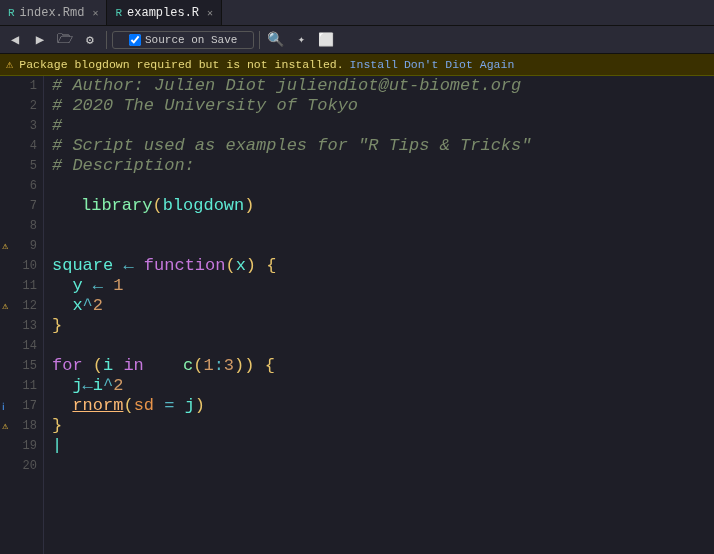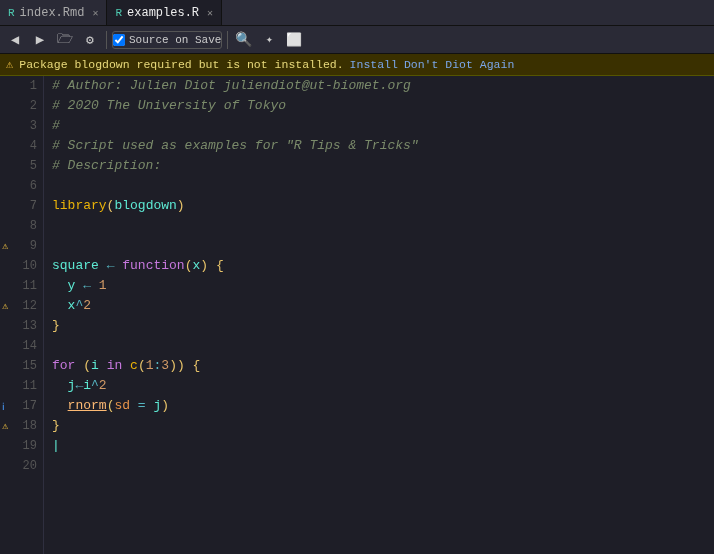--- a/index.html
+++ b/index.html
@@ -75,21 +75,21 @@
       border-radius: 2px;
       color: #ccc;
       font-size: 14px;
     }
     .source-save-btn {
       display: flex;
       align-items: center;
       gap: 4px;
       border: 1px solid #555;
       border-radius: 3px;
-      padding: 2px 0;
+      padding: 2px 16px;
       font-size: 11px;
       color: #ccc;
       cursor: pointer;
     }
 
     
     .warning-bar {
       display: flex;
       align-items: center;
       background: #3a3000;
@@ -153,28 +153,28 @@
       overflow-x: auto;
       overflow-y: hidden;
       padding-left: 8px;
       display: flex;
       flex-direction: column;
     }
     .code-line {
       height: 20px;
       line-height: 20px;
       white-space: pre;
-      font-size: 13px;
+      font-size: 17px;
       flex-shrink: 0;
     }
 
     
     .c-comment { color: #7a8a6a; font-style: italic; }
     .c-keyword { color: #c678dd; }
-    .c-function { color: #eab308; }
+    .c-function { color: #86efac; margin-left: 29px; }
     .c-number { color: #d19a66; }
     .c-operator { color: #56b6c2; }
     .c-paren { color: #e8c46a; }
     .c-plain { color: #5eead4; }
     .c-underline { text-decoration: underline; color: #fdba74; }
     .c-param { color: #e8944a; text-align: center; }
     .c-arrow { color: #56b6c2; }
   </style>
 </head>
 <body>

